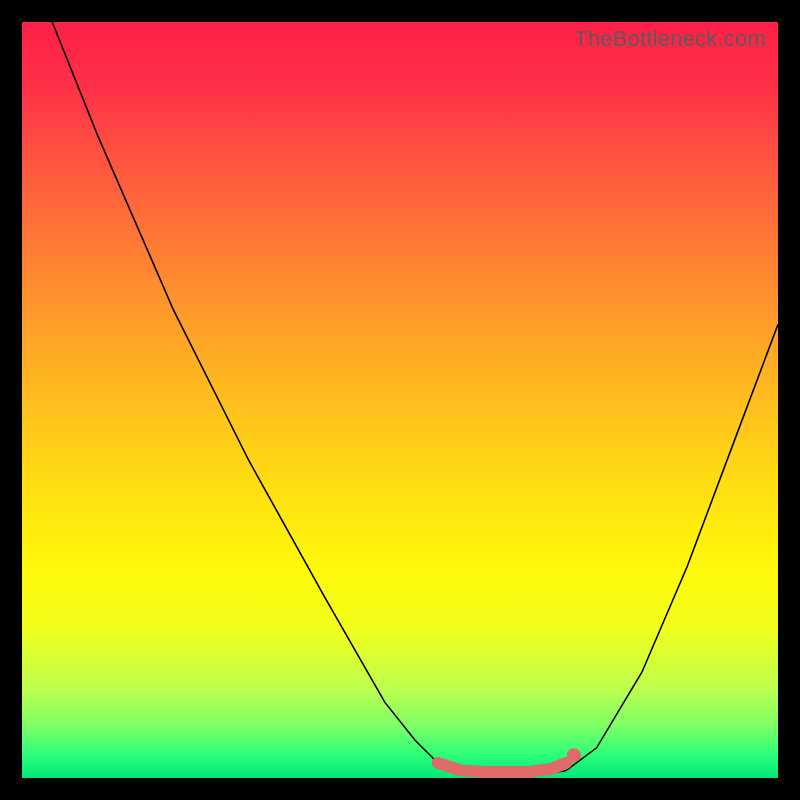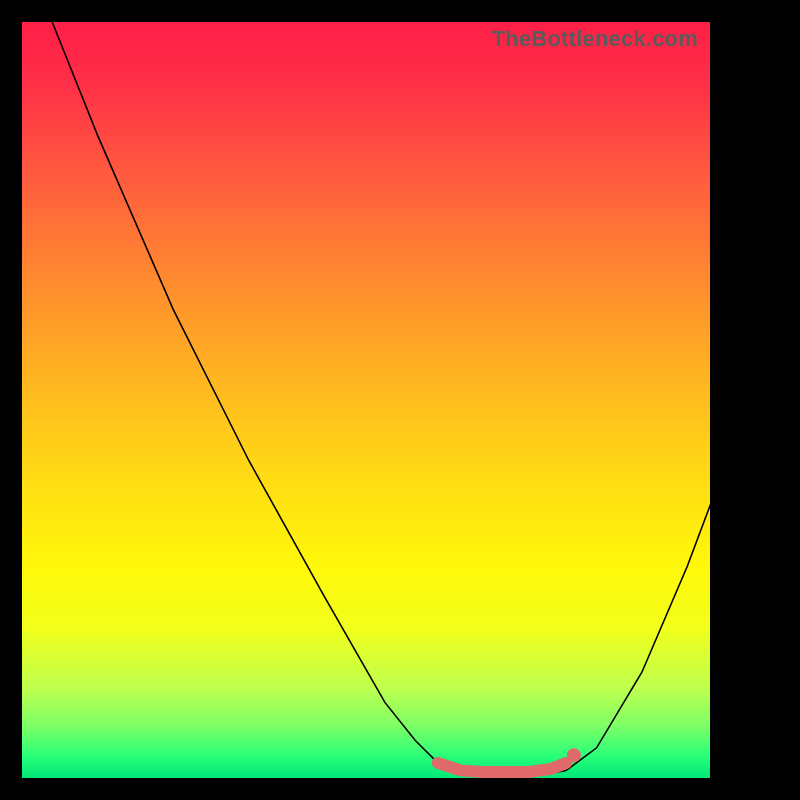--- a/index.html
+++ b/index.html
@@ -7,37 +7,36 @@
   .container {
     position: relative;
     width: 800px;
     height: 800px;
     background: #000;
   }
   .plot-area {
     position: absolute;
     left: 22px;
     top: 22px;
-    width: 688px;
+    width: 756px;
     height: 756px;
     background: linear-gradient(to bottom,
       #ff1f47 0%,
       #ff2f47 8%,
       #ff5a3f 20%,
       #ff8a2f 34%,
       #ffb820 48%,
       #ffe012 62%,
       #fff80a 72%,
       #f2ff1a 80%,
       #bfff4d 88%,
       #7fff66 93%,
       #2bff78 97%,
       #00e878 100%
     );
-    font-weight: bold;
   }
   .watermark {
     position: absolute;
     top: 4px;
     right: 12px;
     font-family: Arial, Helvetica, sans-serif;
     font-size: 22px;
     color: #5b5b5b;
     letter-spacing: 0.2px;
     user-select: none;

